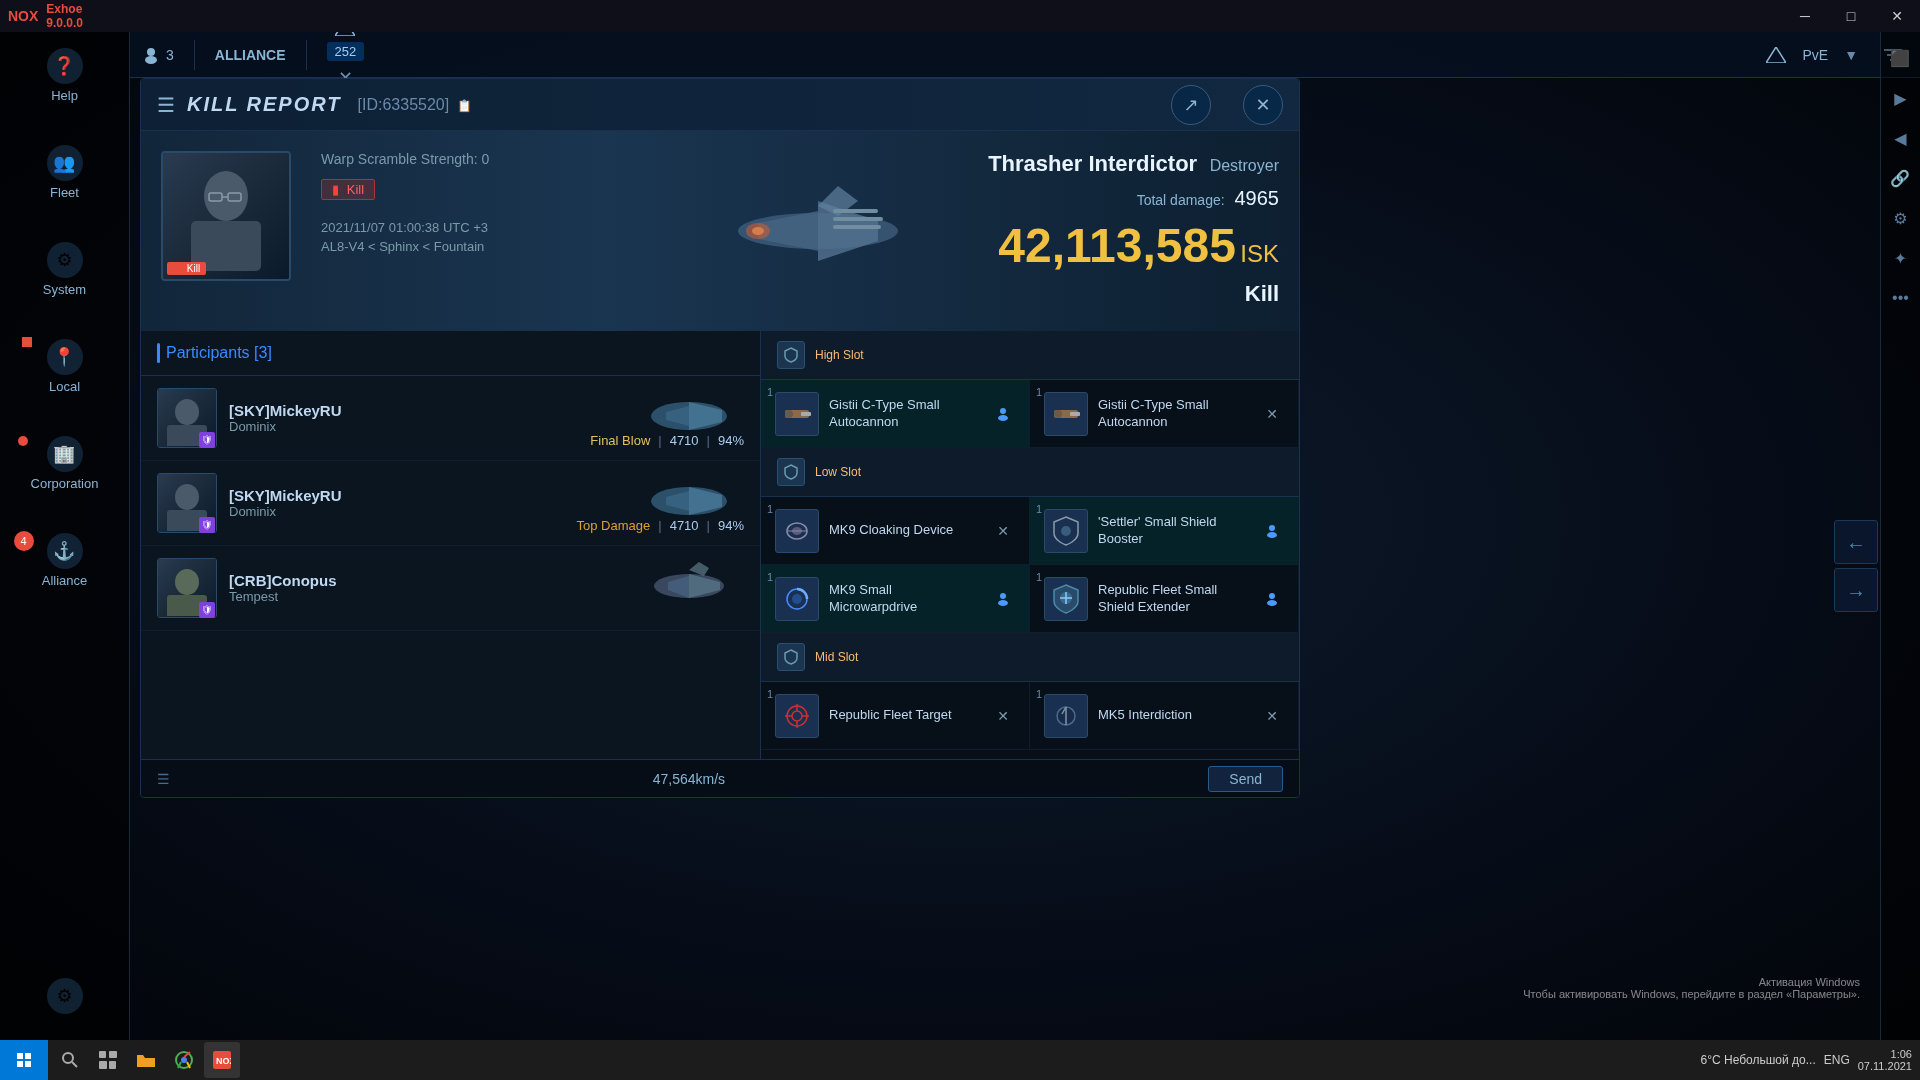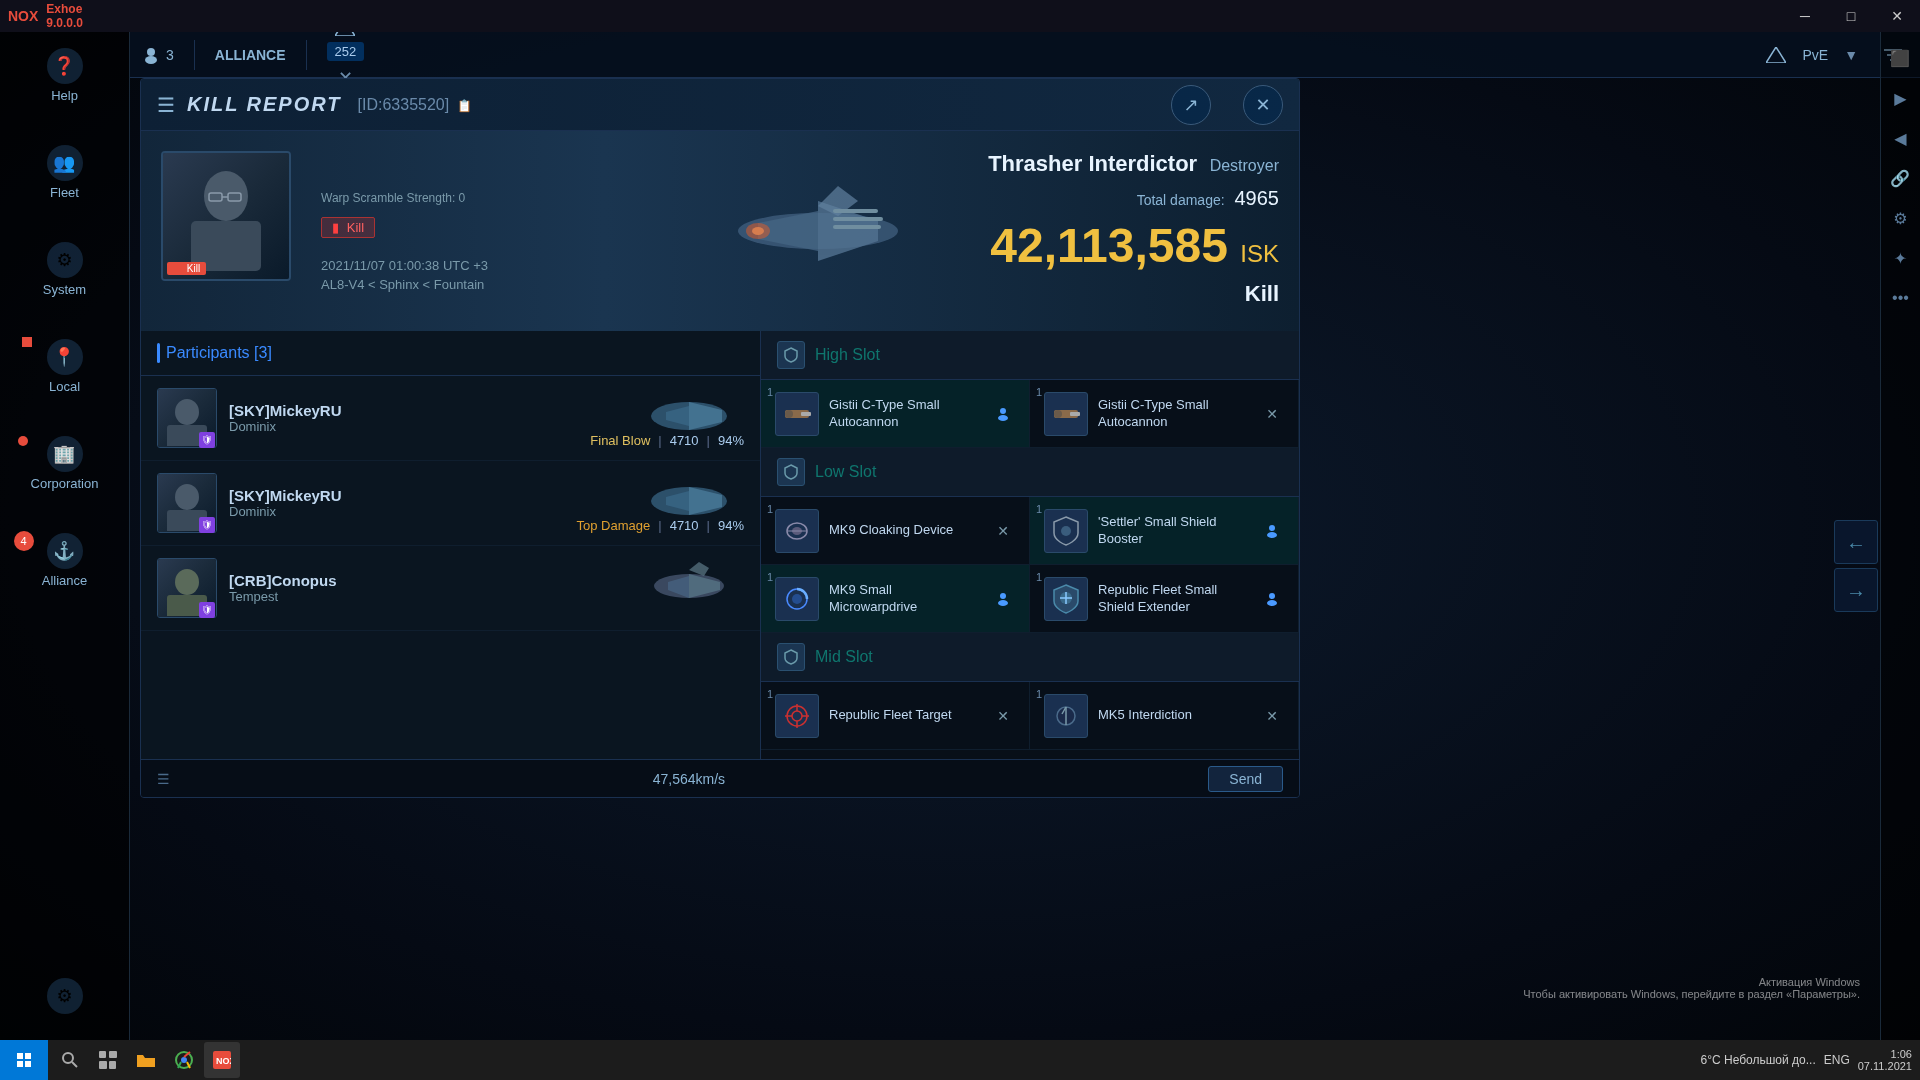--- a/index.html
+++ b/index.html
@@ -323,23 +323,22 @@
       flex: 1;
     }
     .kill-name {
       color: #e8f4ff;
       font-size: 24px;
       font-weight: bold;
       margin-bottom: 6px;
     }
     .kill-warp {
       color: #7a9aaa;
-      font-size: 12px;
+      font-size: 14px;
       margin-bottom: 12px;
-      margin-top: 40px;
     }
     .kill-status {
       display: inline-block;
       background: rgba(180,50,50,0.3);
       border: 1px solid #aa3333;
       color: #ff6060;
       padding: 2px 10px;
       font-size: 13px;
       border-radius: 2px;
       margin-bottom: 10px;
@@ -511,22 +510,22 @@
       background: rgba(40,80,120,0.5);
       border: 1px solid #2a5070;
       border-radius: 3px;
       display: flex;
       align-items: center;
       justify-content: center;
       color: #6a9aaa;
       font-size: 14px;
     }
     .slot-section-title {
-      color: #0f766e;
-      font-size: 16px;
+      color: #fdba74;
+      font-size: 12px;
     }
     .slot-grid {
       display: grid;
       grid-template-columns: 1fr 1fr;
     }
     .slot-item {
       display: flex;
       align-items: center;
       gap: 10px;
       padding: 10px 14px;
@@ -795,21 +794,21 @@
         <div>
           <span class="ship-type-name">Thrasher Interdictor</span>
           <span class="ship-type-class" style="margin-left:8px;">Destroyer</span>
         </div>
         <div class="kill-damage-label">
           <span>Total damage:</span>
           <span class="kill-damage-value" style="margin-left:6px;">4965</span>
         </div>
         <div style="margin-top:8px;">
           <span class="kill-isk-value">42,113,585</span>
-          <span class="kill-isk-label" style="margin-left:8px;">ISK</span>
+          <span class="kill-isk-label" style="margin-left:0;">ISK</span>
         </div>
         <div class="kill-type-badge">Kill</div>
       </div>
     </div>
 
     <div class="content-area">
 
       <div class="participants-panel">
         <div class="participants-header">
           <div class="participants-bar"></div>

